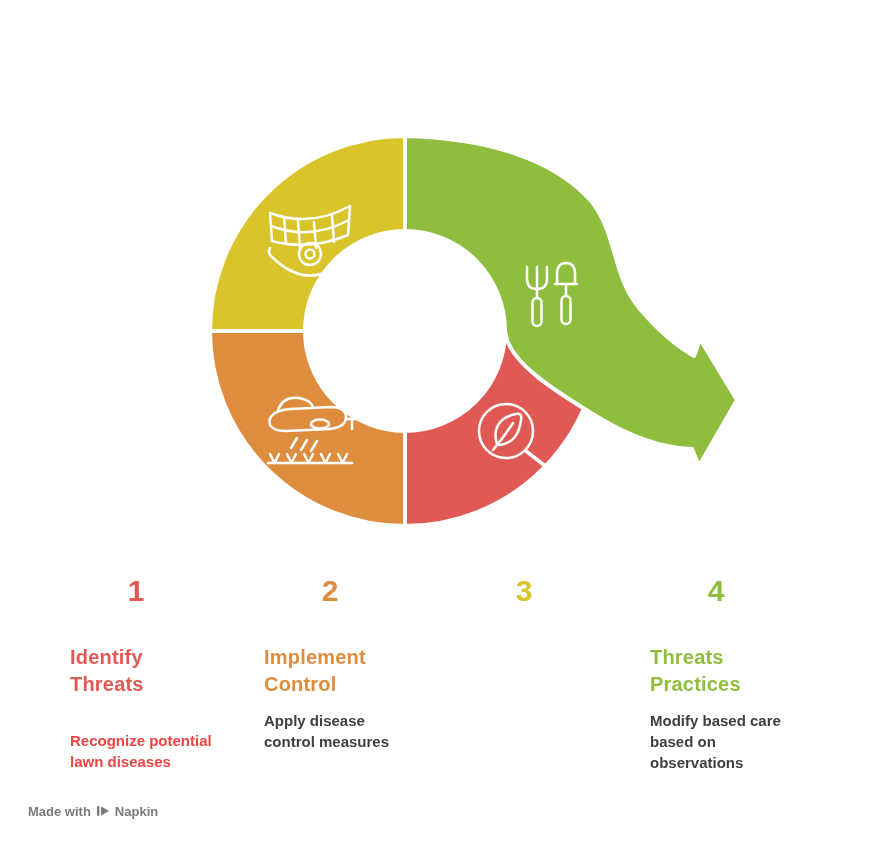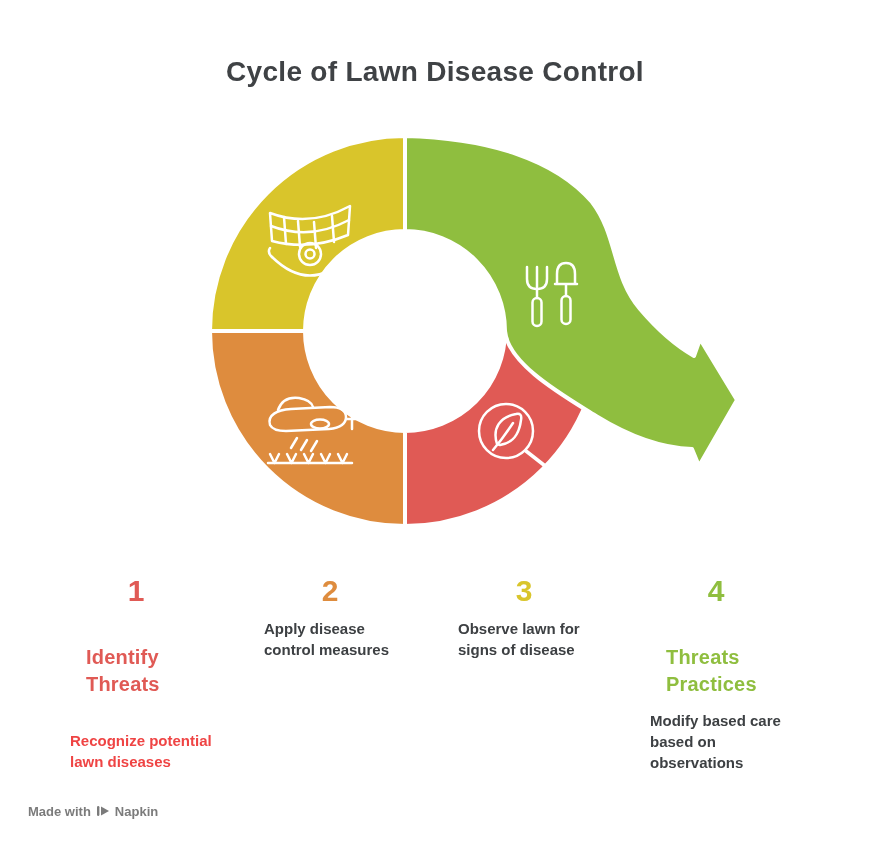--- a/index.html
+++ b/index.html
@@ -17,38 +17,37 @@
   .step-col{position:absolute;top:0;width:172px;}
   .step-col.c1{left:70px;}
   .step-col.c2{left:264px;}
   .step-col.c3{left:458px;}
   .step-col.c4{left:650px;}
   .step-number{
     width:132px;text-align:center;font-size:30px;line-height:30px;font-weight:800;
   }
   .step-title{
     margin-top:38px;font-size:20px;line-height:27px;font-weight:800;
-    white-space:pre-line;letter-spacing:.2px;margin-left:16px;
+    white-space:pre-line;letter-spacing:.2px;
   }
   .step-desc{
     margin-top:12px;font-size:15px;line-height:21px;font-weight:700;
     white-space:pre-line;
   }
   .footer-badge{
     position:absolute;left:28px;top:804px;display:flex;align-items:flex-start;gap:5px;
     font-size:13px;line-height:16px;font-weight:700;cursor:pointer;
   }
   .footer-badge svg{display:block;}
 </style>
 </head>
 <body>
 
 <div class="stage">
 
-  <h1 class="page-title" style="color: rgb(63, 66, 69);">Cycle of Lawn Disease Control</h1>
 
   <svg class="diagram-svg" width="870" height="841" viewBox="0 0 870 841" aria-hidden="true">
 
     <g stroke="#ffffff" stroke-width="4" stroke-linejoin="round">
       <path d="M 210 331 A 195 195 0 0 1 405 136 L 405 231 A 100 100 0 0 0 305 331 Z" style="fill: rgb(217, 197, 43);"></path>
       <path d="M 405 526 A 195 195 0 0 1 210 331 L 305 331 A 100 100 0 0 0 405 431 Z" style="fill: rgb(222, 140, 62);"></path>
       <path d="M 600 331 A 195 195 0 0 1 405 526 L 405 431 A 100 100 0 0 0 505 331 Z" style="fill: rgb(224, 90, 85);"></path>
       <path d="M 405 136
                C 490 138 556 160 592 202
                C 618 236 612 276 640 309
@@ -104,28 +103,28 @@
     <div class="step-col c1">
       <div class="step-number" style="color: rgb(224, 90, 85);">1</div>
       <div class="step-title" style="color: rgb(224, 90, 85);">Identify
 Threats</div>
       <div class="step-desc" style="color: #ef4444; margin-top: 32px;">Recognize potential
 lawn diseases</div>
     </div>
 
     <div class="step-col c2">
       <div class="step-number" style="color: rgb(222, 140, 62);">2</div>
+      <div class="step-title" style="color: rgb(222, 140, 62);">Implement
+Control</div>
       <div class="step-desc" style="color: rgb(61, 64, 67);">Apply disease
 control measures</div>
     </div>
 
     <div class="step-col c3">
       <div class="step-number" style="color: rgb(217, 197, 43);">3</div>
-      <div class="step-desc" style="color: rgb(61, 64, 67);">Observe lawn for
-signs of disease</div>
     </div>
 
     <div class="step-col c4">
       <div class="step-number" style="color: rgb(143, 190, 63);">4</div>
       <div class="step-title" style="color: rgb(143, 190, 63);">Threats
 Practices</div>
       <div class="step-desc" style="color: rgb(61, 64, 67);">Modify based care
 based on
 observations</div>
     </div>

